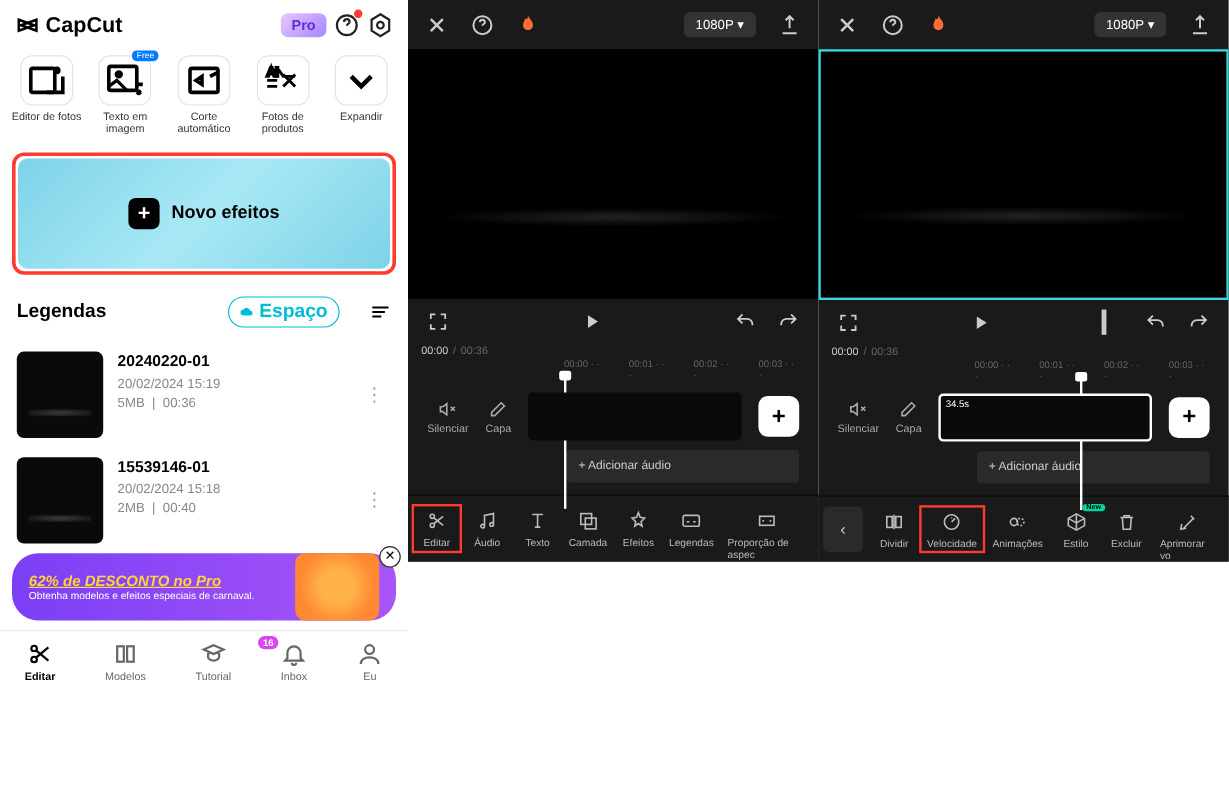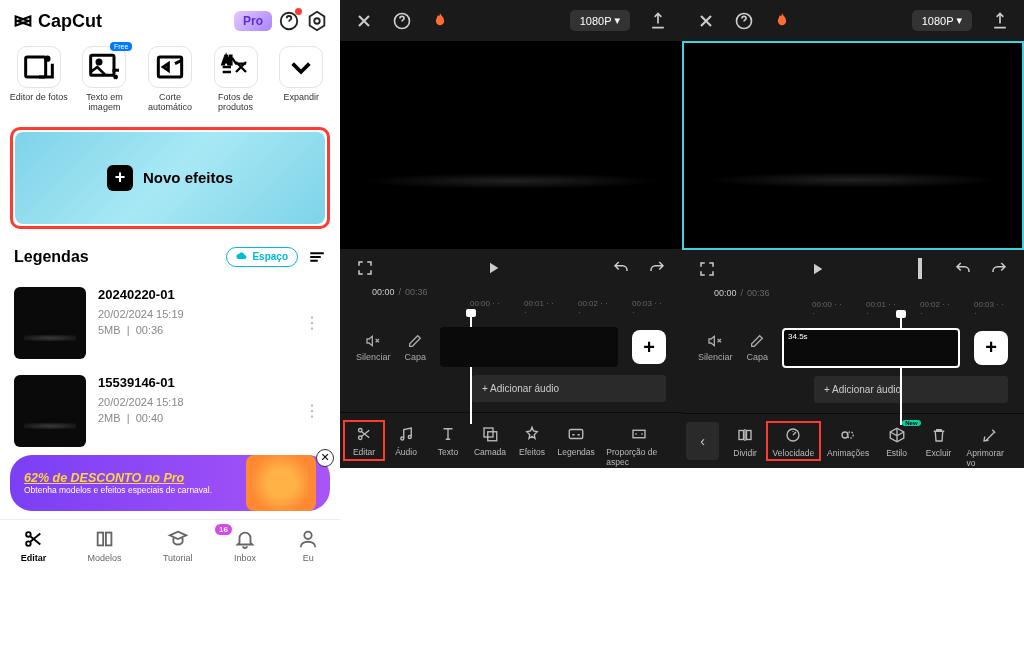--- a/index.html
+++ b/index.html
@@ -22,21 +22,21 @@
   .tool-ic { width: 44px; height: 42px; border: 1px solid #e3e3e3; border-radius: 10px; display: flex; align-items: center; justify-content: center; color: #000; background: #fff; }
   .tool-lbl { font-size: 9px; color: #333; text-align: center; line-height: 1.1; }
   .free-badge { position: absolute; top: -4px; right: 2px; background: #007bff; color: #fff; font-size: 7px; padding: 1px 4px; border-radius: 4px; }
 
   .new-proj-wrap { margin: 6px 10px; border: 3px solid #ff3b30; border-radius: 10px; padding: 2px; }
   .new-proj { height: 92px; background: linear-gradient(135deg,#7ed3e8,#a8e8f5,#7ed3e8); border-radius: 8px; display: flex; align-items: center; justify-content: center; gap: 10px; font-weight: 700; font-size: 15px; }
   .plus-blk { width: 26px; height: 26px; background: #000; border-radius: 6px; color: #fff; display: flex; align-items: center; justify-content: center; font-size: 18px; font-weight: 700; }
 
   .proj-hdr { display: flex; align-items: center; padding: 12px 14px; }
   .proj-hdr h2 { font-size: 16px; font-weight: 700; }
-  .cloud-btn { display: flex; align-items: center; gap: 4px; border: 1.5px solid #00bcd4; color: #00bcd4; padding: 3px 9px; border-radius: 14px; font-size: 10px; font-weight: 600; margin-right: 10px; }
+  .cloud-btn { display: flex; align-items: center; gap: 4px; border: 1.5px solid #00bcd4; color: #00bcd4; padding: 3px 9px; border-radius: 14px; font-size: 16px; font-weight: 600; margin-right: 25px; }
   .sort-ic { width: 18px; height: 14px; }
 
   .proj-item { display: flex; padding: 8px 14px; gap: 12px; align-items: flex-start; }
   .thumb { width: 72px; height: 72px; background: #0a0a0a; border-radius: 6px; position: relative; overflow: hidden; }
   .thumb-glow { position: absolute; bottom: 18px; left: 10px; right: 10px; height: 6px; background: radial-gradient(ellipse,#fff3,#fff0); }
   .proj-info { flex: 1; }
   .proj-name { font-weight: 700; font-size: 13px; margin-bottom: 6px; }
   .proj-meta { font-size: 11px; color: #888; margin-bottom: 4px; }
   .proj-dots { color: #aaa; font-size: 16px; align-self: center; padding: 6px; }
 
@@ -61,21 +61,21 @@
   .res-btn { background: #333; color: #fff; padding: 4px 10px; border-radius: 5px; font-size: 11px; display: flex; align-items: center; gap: 3px; }
 
   .preview { height: 270px; background: #000; margin: 0; position: relative; }
   .preview.sel { border: 2px solid #3dd3e0; }
   .prev-lights { position: absolute; bottom: 60px; left: 20px; right: 20px; height: 16px; background: radial-gradient(ellipse,#fff2,#fff0 70%); }
 
   .play-row { display: flex; align-items: center; padding: 10px 16px; color: #ccc; gap: 18px; }
   .play-ic { width: 18px; height: 18px; }
   .diamond { transform: rotate(45deg); width: 10px; height: 10px; border: 2px solid #ccc; }
 
-  .time-row { display: flex; padding: 0 32px; font-size: 9px; color: #666; gap: 4px; text-align: right; }
+  .time-row { display: flex; padding: 0 11px; font-size: 9px; color: #666; gap: 4px; text-align: right; }
   .time-cur { color: #ccc; }
 
   .ruler { display: flex; padding: 2px 16px 0 130px; font-size: 8px; color: #666; gap: 20px; align-items: center; }
   .ruler span { display: flex; align-items: center; gap: 3px; }
 
   .tl-area { position: relative; padding: 10px 16px; }
   .tl-row1 { display: flex; align-items: center; gap: 14px; margin-bottom: 8px; }
   .tl-btn { display: flex; flex-direction: column; align-items: center; gap: 3px; color: #aaa; font-size: 9px; }
   .tl-clip { flex: 1; height: 40px; background: #0a0a0a; border-radius: 4px; position: relative; }
   .tl-clip.sel { border: 2px solid #fff; }

